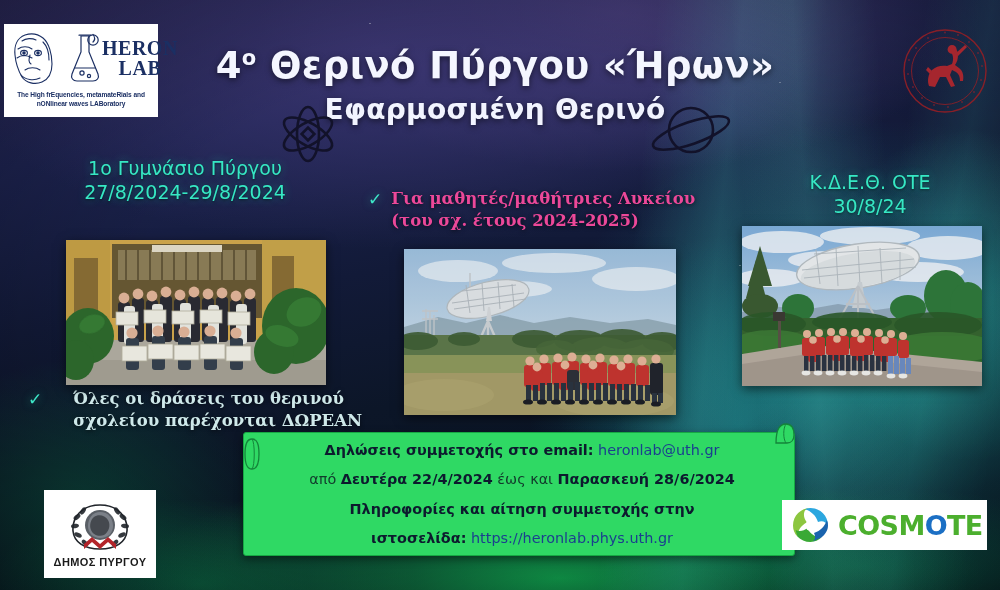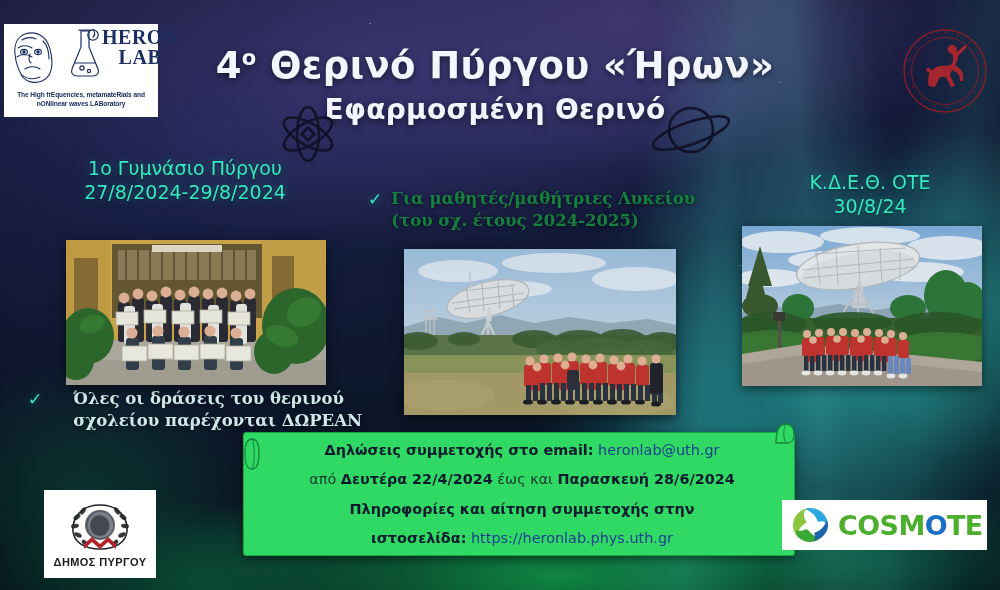--- a/index.html
+++ b/index.html
@@ -76,21 +76,21 @@
   }
 
   
   #heron-logo {
     position: absolute; left: 4px; top: 24px;
     width: 154px; height: 93px;
     background: #ffffff;
     display: flex; flex-direction: column;
     padding: 3px 4px 2px 4px;
   }
-  .heron-top { display: flex; height: 62px; }
+  .heron-top { display: flex; align-items: center; height: 62px; }
   .heron-face { width: 62px; height: 60px; flex: 0 0 62px; }
   .heron-flask { width: 34px; height: 52px; flex: 0 0 34px; margin-left: -2px; }
   .heron-words {
     flex: 1; text-align: center;
     font-family: "Liberation Serif", serif;
     font-weight: bold; color: #1b2f63;
     line-height: 1.0; letter-spacing: 0.5px;
   }
   .heron-words .l1 { font-size: 20px; }
   .heron-words .l2 { font-size: 20px; }
@@ -152,21 +152,21 @@
     display: flex; align-items: flex-start; gap: 9px;
   }
   .bullet .tick {
     color: #3ee8c8; font-size: 17px; line-height: 1.25;
     flex: 0 0 auto; padding-top: 1px;
     text-shadow: 0 0 8px rgba(40,230,190,0.5);
   }
   .bullet .btxt {
     font-family: "DejaVu Serif", serif;
     font-weight: bold; font-size: 16.5px;
-    color: #15803d; line-height: 1.33;
+    color: #ec4899; line-height: 1.33;
     text-shadow: 0 1px 4px rgba(0,0,0,0.6);
   }
   #bullet-audience { left: 368px; top: 188px; }
   #bullet-audience .btxt { text-align: left; }
   #bullet-free    { left: 28px;  top: 388px; }
   #bullet-free .btxt { color: #cfe9ea; text-align: left; margin-left: 22px; }
 
   
   .photo {
     position: absolute;

